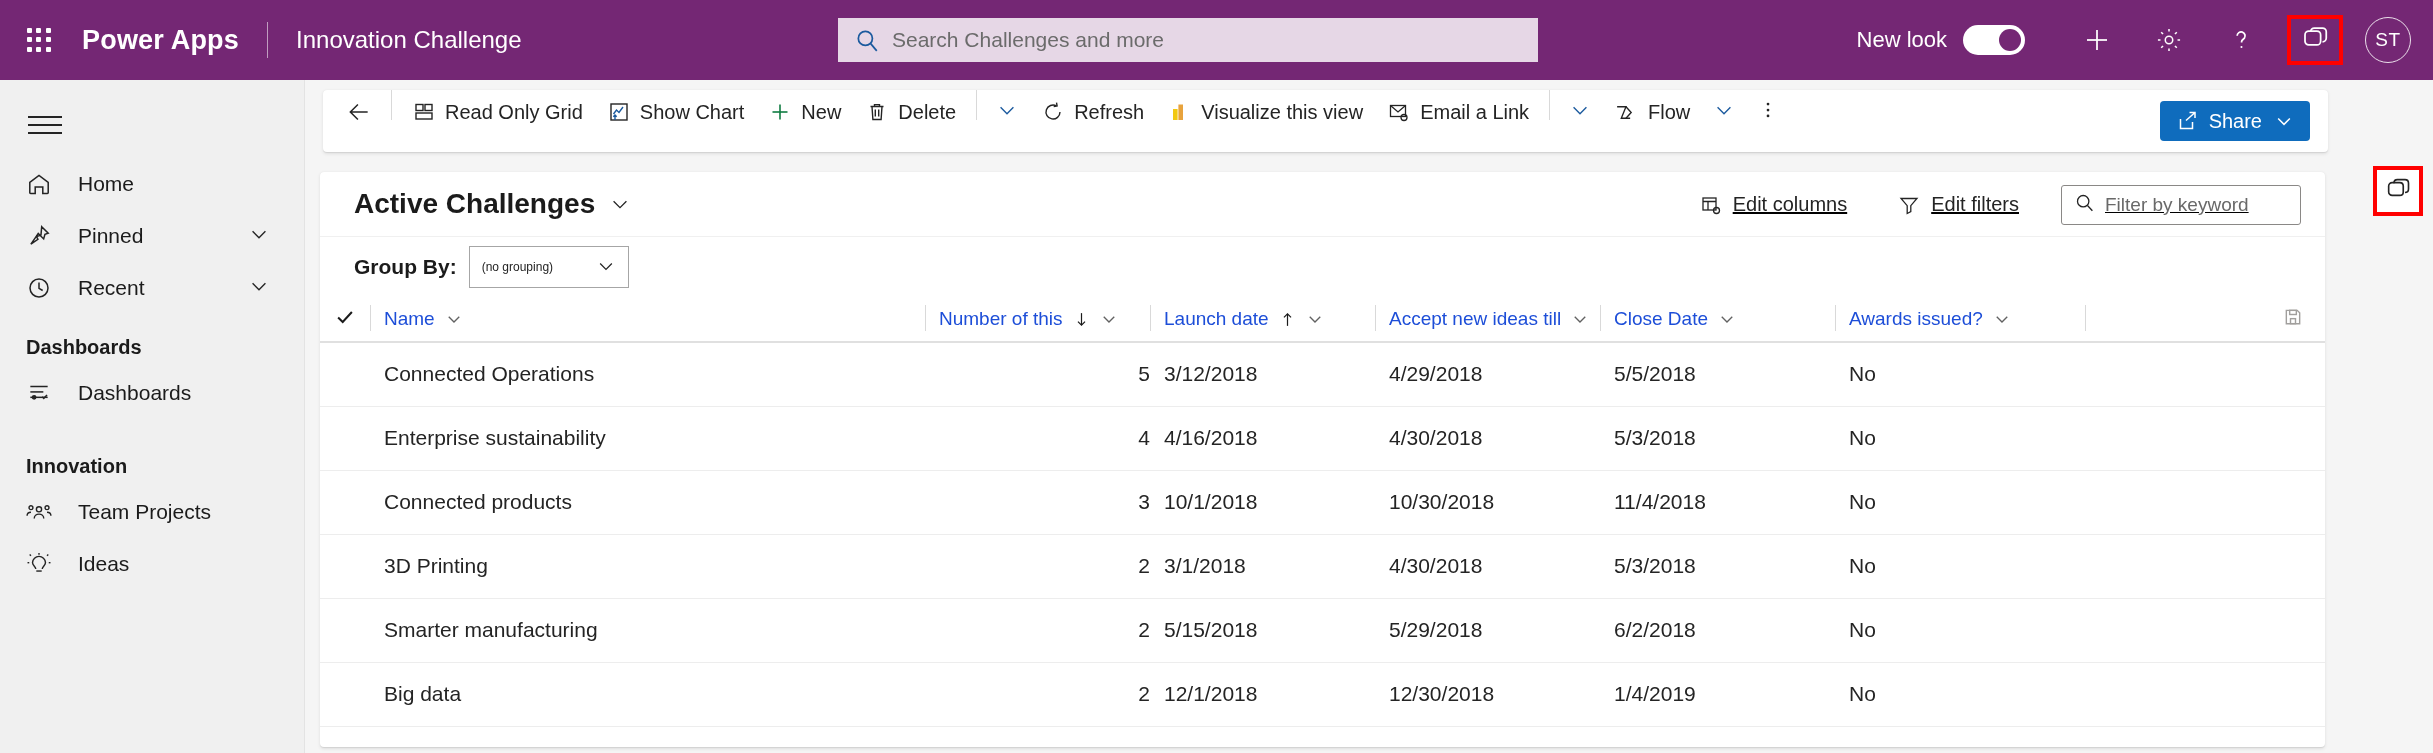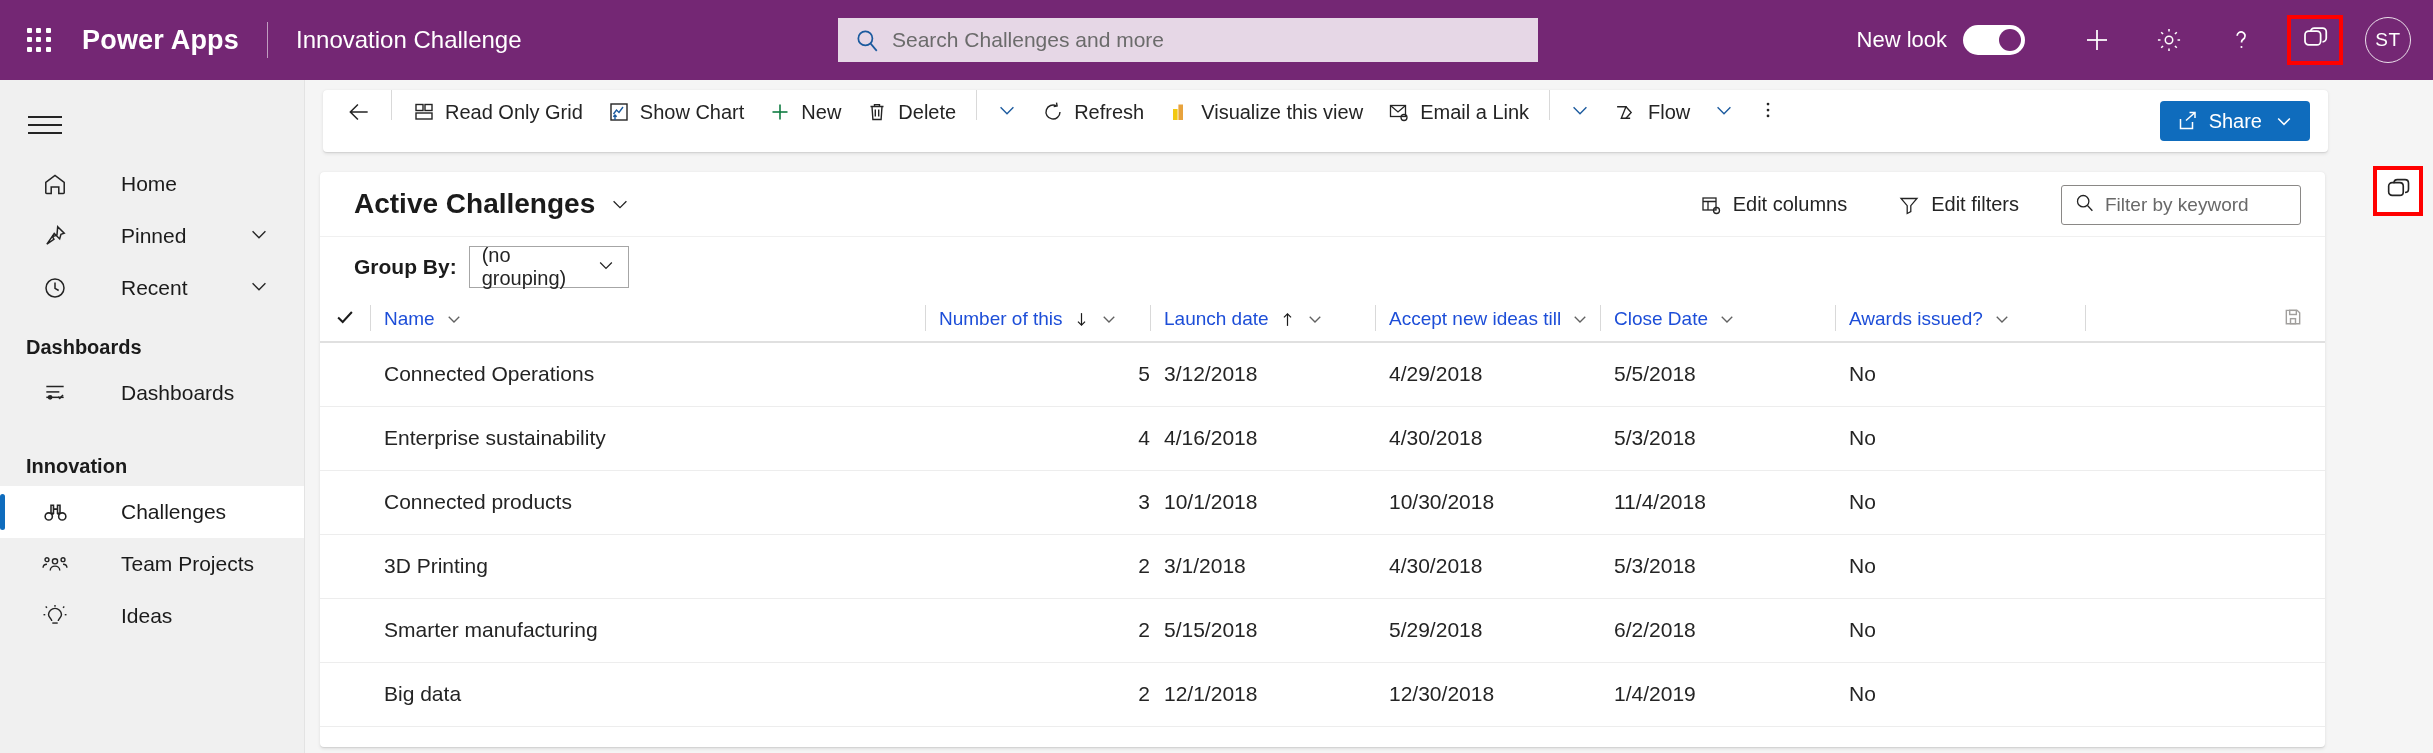--- a/index.html
+++ b/index.html
@@ -103,23 +103,22 @@
     border-right: 1px solid #e3e3e3;
   }
   .hamburger {
     width: 46px; height: 46px; margin: 22px 0 10px 22px;
     display: flex; flex-direction: column; justify-content: center;
     gap: 6px; cursor: pointer; padding: 0 6px;
   }
   .hamburger i { display: block; height: 2px; background: #242424; width: 100%; }
   .nav-item {
     height: 52px; display: flex; align-items: center;
-    padding-left: 42px; cursor: pointer; position: relative;
+    padding-left: 26px; cursor: pointer; position: relative;
     color: #1b1b1b;
-    gap: 27px;
   }
   .nav-item .ico { width: 32px; margin-right: 20px; display:flex; align-items:center; justify-content:flex-start; }
   .nav-item .lbl { font-size: 21px; }
   .nav-item .chev { position: absolute; right: 34px; }
   .nav-item.selected { background: #ffffff; }
   .nav-item.selected::before {
     content: ""; position: absolute; left: 0; top: 8px;
     width: 5px; height: 36px; background: #0f6cbd; border-radius: 3px;
   }
   .nav-group-title {
@@ -183,21 +182,21 @@
     padding: 0 24px 0 34px; position: relative;
     border-bottom: 1px solid #f0f0f0;
   }
   .view-title {
     font-size: 28px; font-weight: bold; color: #1b1b1b;
     cursor: pointer; display: flex; align-items: center;
   }
   .view-title .chev { margin-left: 14px; display: flex; }
   .view-head-right {
     position: absolute; right: 24px; top: 0; height: 65px;
-    display: flex; align-items: center;
+    display: flex; align-items: center; text-decoration: underline;
   }
   .vh-btn {
     display: flex; align-items: center; cursor: pointer;
     font-size: 20px; color: #242424; margin-left: 34px;
     padding: 6px 8px; border-radius: 3px;
   }
   .vh-btn .ico { margin-right: 10px; display: flex; }
   .keyword-box {
     margin-left: 34px; width: 240px; height: 40px;
     border: 1px solid #8a8886; border-radius: 3px;
@@ -212,21 +211,21 @@
   .keyword-box input::placeholder { color: #696969; }
 
   .groupby-row {
     height: 60px; display: flex; align-items: center;
     padding-left: 34px;
   }
   .groupby-label { font-size: 21px; font-weight: bold; color: #1b1b1b; margin-right: 12px; }
   .groupby-select {
     width: 160px; height: 42px; border: 1px solid #a6a6a6;
     display: flex; align-items: center; justify-content: space-between;
-    padding: 0 12px; font-size: 20px; color: #242424; cursor: pointer;
+    padding: 0 12px; font-size: 12px; color: #242424; cursor: pointer;
     background: #ffffff;
   }
 
   
   table.grid { width: 100%; border-collapse: collapse; table-layout: fixed; }
   table.grid thead th {
     height: 44px; text-align: left; font-weight: normal;
     font-size: 19px; color: #1d4ed8; vertical-align: middle;
     border-bottom: 2px solid #e0e0e0;
     position: relative; padding: 0;
@@ -369,31 +368,20 @@
           <circle cx="7.5" cy="16" r="1.5" fill="#242424"></circle>
         <path d="M15 15.5l1.4 1.4 3-3"></path>
       </svg>
     </span>
     <span class="lbl">Dashboards</span>
   </div>
 
   <div class="nav-spacer"></div>
   <div class="nav-group-title">Innovation</div>
 
-  <div class="nav-item selected">
-    <span class="ico">
-      <svg width="27" height="27" viewBox="0 0 24 24" fill="none" stroke="#242424" stroke-width="1.4">
-        <path d="M8 5.5h2.2v7.2H8zM13.8 5.5H16v7.2h-2.2z"></path>
-        <circle cx="6" cy="15.5" r="3.2"></circle>
-          <circle cx="18" cy="15.5" r="3.2"></circle>
-        <path d="M10.2 12.7L9.2 14M13.8 12.7l1 1.3M10.2 9h3.6"></path>
-      </svg>
-    </span>
-    <span class="lbl">Challenges</span>
-  </div>
 
   <div class="nav-item">
     <span class="ico">
       <svg width="26" height="26" viewBox="0 0 24 24" fill="none" stroke="#242424" stroke-width="1.3">
         <circle cx="12" cy="9.5" r="2.4"></circle>
           <path d="M7.6 18c0-2.4 2-4 4.4-4s4.4 1.6 4.4 4"></path>
         <circle cx="4.6" cy="8" r="1.8"></circle>
           <path d="M1 15.5c0-2 1.6-3.3 3.6-3.3"></path>
         <circle cx="19.4" cy="8" r="1.8"></circle>
           <path d="M23 15.5c0-2-1.6-3.3-3.6-3.3"></path>

